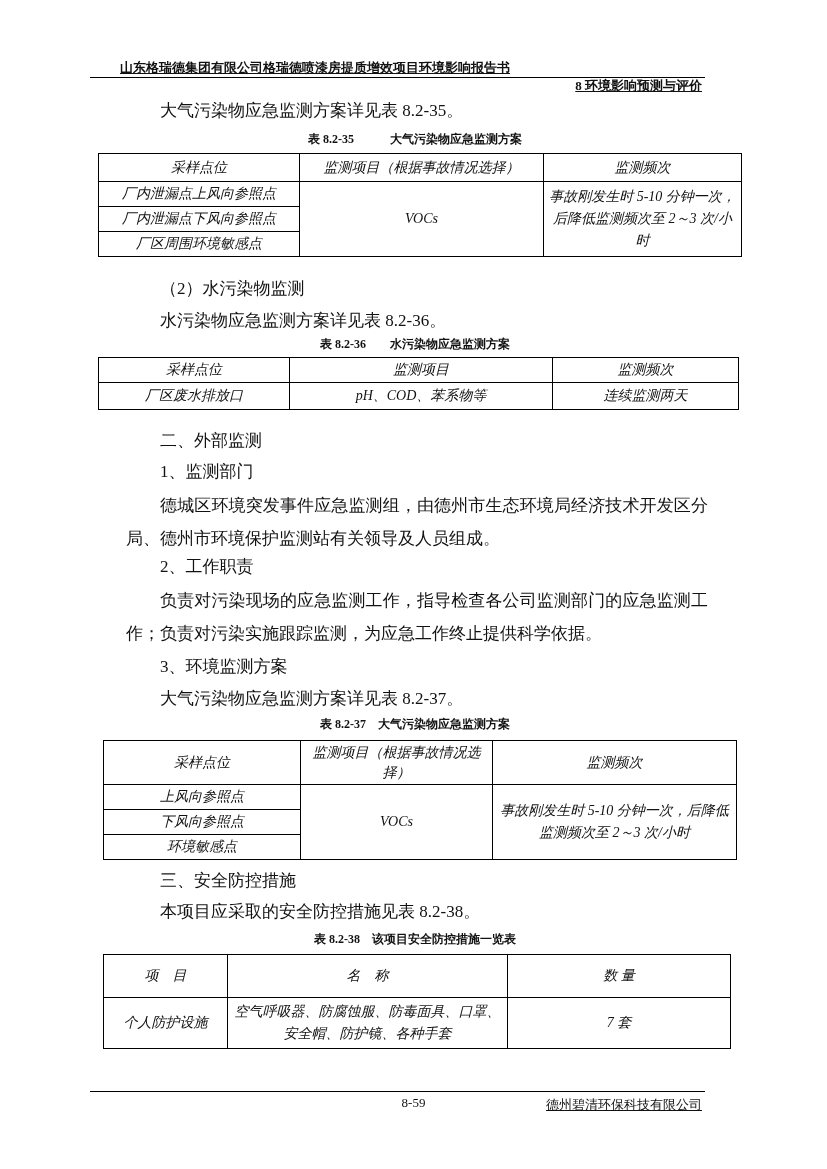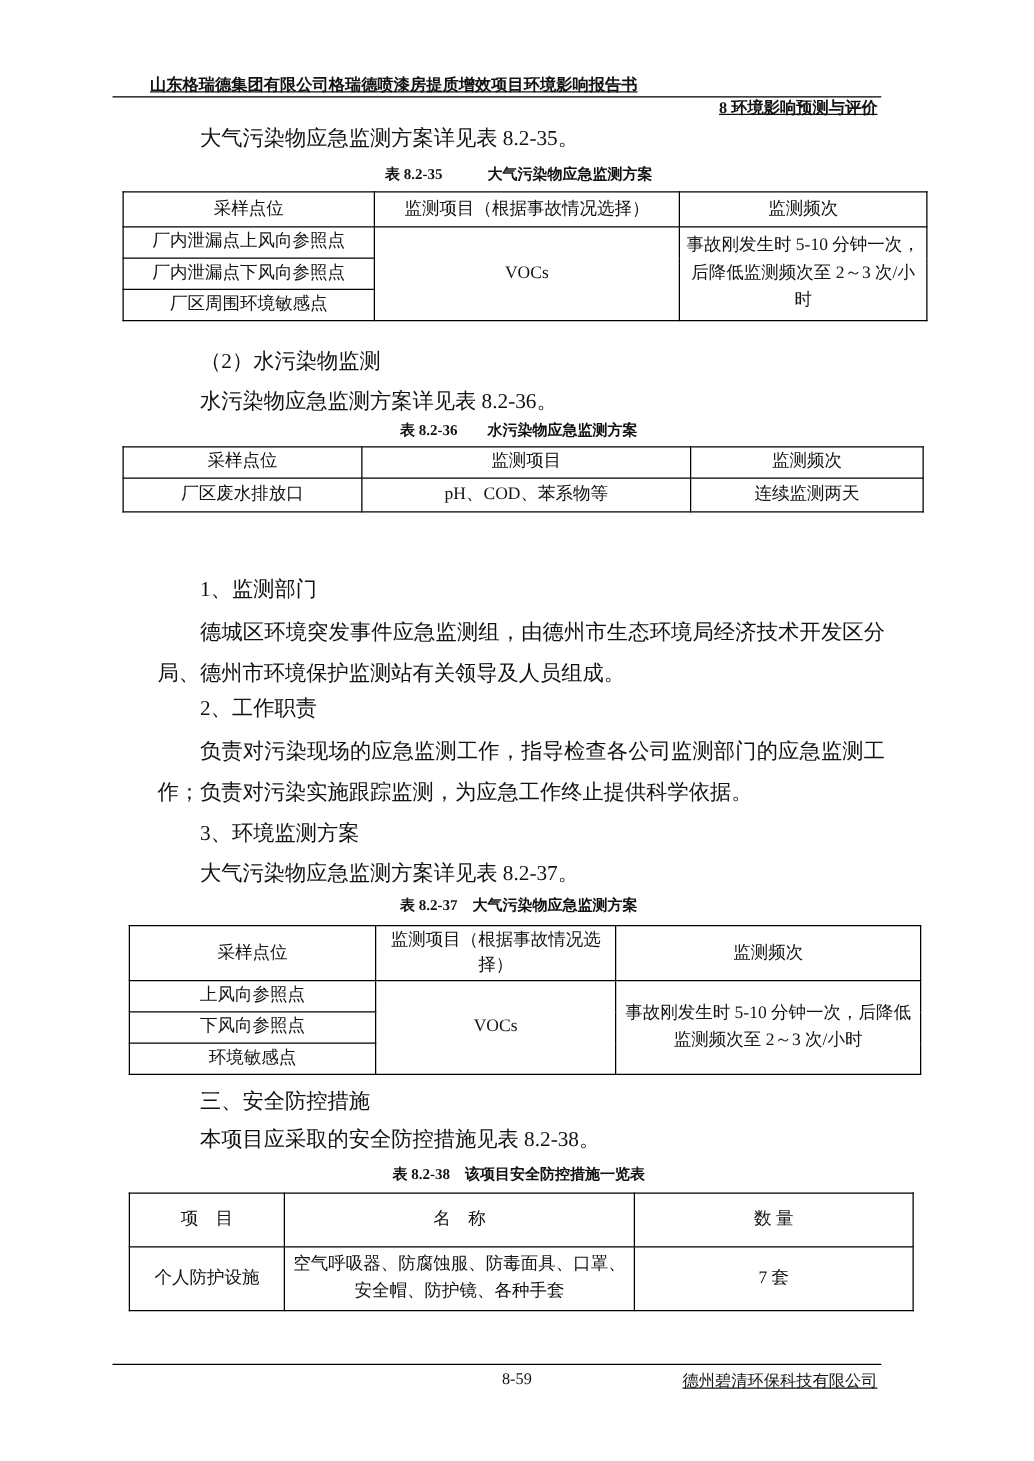--- a/index.html
+++ b/index.html
@@ -28,20 +28,21 @@
   table{
     position:absolute;border-collapse:collapse;table-layout:fixed;
     background:#fff;
   }
   td,th{
     border:1px solid #000;
     font-size:14px;font-weight:normal;
     text-align:center;vertical-align:middle;
     padding:1px 4px;line-height:22px;
     overflow:hidden;
+    font-style:italic;
   }
   #table-37 th{line-height:20px;}
   
   #table-35{top:153px;left:98px;width:643px;}
   #table-35 tr.hdr{height:28px;} #table-35 tr.row{height:24px;}
   #table-36{top:357px;left:98px;width:640px;}
   #table-36 tr.hdr{height:24px;} #table-36 tr.row{height:27px;}
   #table-37{top:740px;left:103px;width:633px;}
   #table-37 tr.hdr{height:44px;} #table-37 tr.row{height:24px;}
   #table-38{top:954px;left:103px;width:627px;}
@@ -104,20 +105,21 @@
       <th>监测频次</th>
     </tr>
     <tr class="row">
       <td>厂区废水排放口</td>
       <td>pH、COD、苯系物等</td>
       <td>连续监测两天</td>
     </tr>
   </tbody>
     </table>
 
+  <div class="para" style="top:424px;">二、外部监测</div>
   <div class="para" style="top:455px;">1、监测部门</div>
   <div class="para" style="top:489px;">德城区环境突发事件应急监测组，由德州市生态环境局经济技术开发区分局、德州市环境保护监测站有关领导及人员组成。</div>
   <div class="para" style="top:550px;">2、工作职责</div>
   <div class="para" style="top:584px;">负责对污染现场的应急监测工作，指导检查各公司监测部门的应急监测工作；负责对污染实施跟踪监测，为应急工作终止提供科学依据。</div>
   <div class="para" style="top:650px;">3、环境监测方案</div>
   <div class="para" style="top:682px;">大气污染物应急监测方案详见表 8.2-37。</div>
 
   <div class="table-title" style="top:713px;">表 8.2-37　大气污染物应急监测方案</div>
 
   <table id="table-37">

